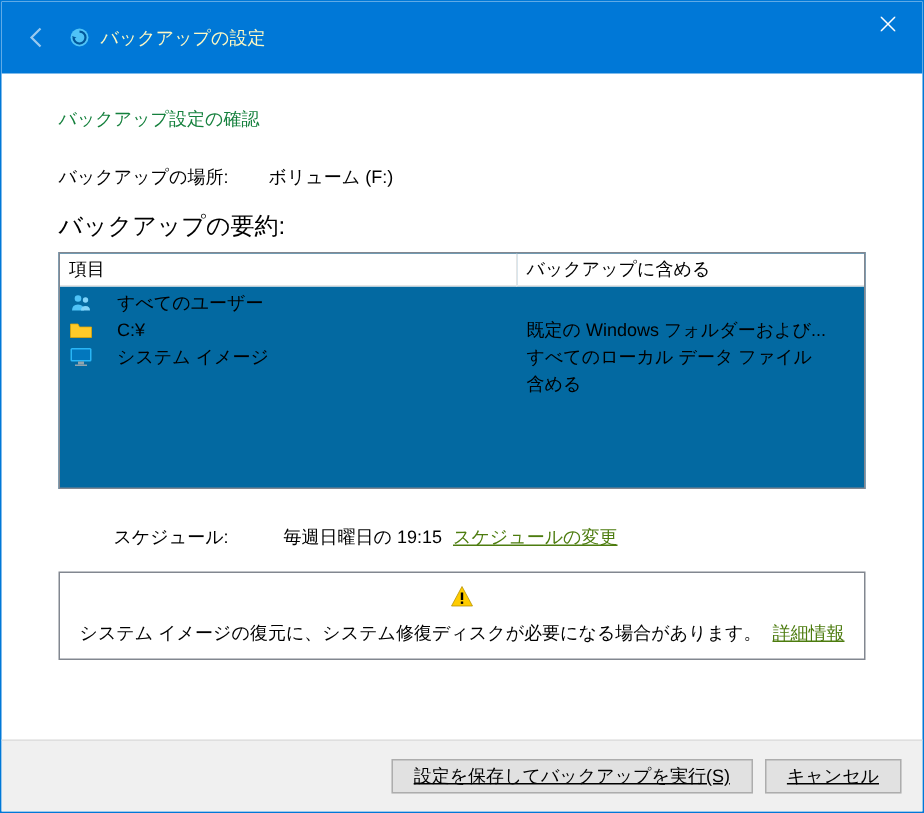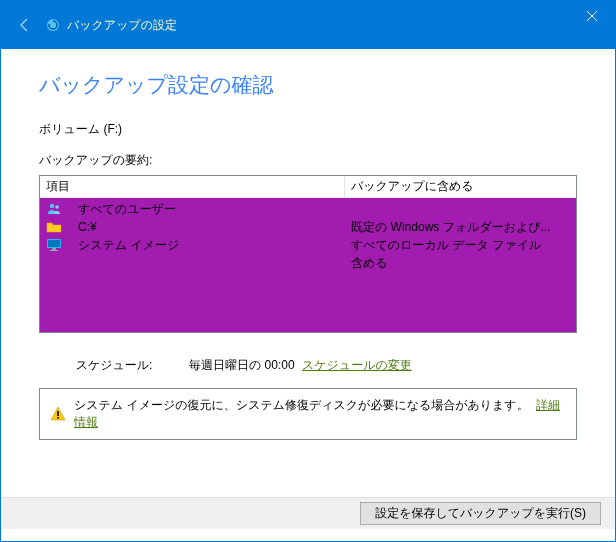--- a/index.html
+++ b/index.html
@@ -52,38 +52,38 @@
     display: flex;
     align-items: center;
     justify-content: center;
     cursor: pointer;
   }
   .close-btn svg { width: 10px; height: 10px; }
   .content {
     padding: 22px 38px 10px 38px;
   }
   .heading {
-    color: #3b82f6;
-    font-size: 21px;
+    color: #15803d;
+    font-size: 12px;
     font-weight: normal;
     margin-bottom: 22px;
   }
   .row {
     display: flex;
     margin-bottom: 14px;
     font-size: 12px;
   }
   .row-label { width: 140px; }
   .row-value { }
-  .summary-label { margin-bottom: 6px; font-size: 12px; }
+  .summary-label { margin-bottom: 6px; font-size: 16px; }
   .list-box {
     border: 1px solid #828790;
     height: 158px;
     overflow: hidden;
-    background: #a21caf;
+    background: #0369a1;
   }
   .list-header {
     display: flex;
     height: 22px;
     align-items: center;
     font-size: 12px;
   }
   .col1 { width: 305px; padding-left: 6px; border-right: 1px solid #e5e5e5; border-bottom: 1px solid #e5e5e5; height: 100%; display: flex; align-items: center; background: #fff; }
   .col2 { flex: 1; padding-left: 6px; border-bottom: 1px solid #e5e5e5; height: 100%; display: flex; align-items: center; background: #fff; }
   .list-body { padding: 2px 0; }
@@ -105,35 +105,37 @@
   }
   .schedule-row .row-label { width: 150px; text-align: center; }
   .link { color: #4d7c0f; text-decoration: underline; cursor: pointer; margin-left: 4px; }
   .info-box {
     border: 1px solid #828790;
     padding: 8px 10px;
     display: flex;
     align-items: center;
     gap: 8px;
     font-size: 12px;
+    flex-direction: column;
   }
   .warn-icon { width: 16px; height: 16px; flex-shrink: 0; }
   .footer {
     position: absolute;
-    bottom: 12px;
+    bottom: 0;
     left: 0;
     right: 0;
-    height: 32px;
+    height: 48px;
     background: #f0f0f0;
     border-top: 1px solid #dfdfdf;
     display: flex;
     align-items: center;
     justify-content: flex-end;
     padding-right: 14px;
     gap: 8px;
+    text-decoration: underline;
   }
   .btn {
     height: 23px;
     font-size: 12px;
     font-family: inherit;
     background: #e1e1e1;
     border: 1px solid #adadad;
     padding: 0 14px;
     cursor: pointer;
   }
@@ -161,20 +163,21 @@
     <svg viewBox="0 0 10 10">
         <path d="M0 0 L10 10 M10 0 L0 10" stroke="#fff" stroke-width="1"></path>
       </svg>
   </div>
 </div>
 
 <div class="content">
   <div class="heading">バックアップ設定の確認</div>
 
   <div class="row">
+    <div class="row-label">バックアップの場所:</div>
     <div class="row-value">ボリューム (F:)</div>
   </div>
 
   <div class="summary-label">バックアップの要約:</div>
 
   <div class="list-box">
     <div class="list-header">
       <div class="col1">項目</div>
       <div class="col2">バックアップに含める</div>
     </div>
@@ -217,21 +220,21 @@
           <span>システム イメージ</span>
         </div>
         <div class="cell2">含める</div>
       </div>
     </div>
   </div>
 
   <div class="schedule-row">
     <div class="row-label">スケジュール:</div>
     <div>
-      <span>毎週日曜日の 00:00</span>
+      <span>毎週日曜日の 19:15</span>
       <a class="link">スケジュールの変更</a>
     </div>
   </div>
 
   <div class="info-box">
     <span class="warn-icon">
       <svg viewBox="0 0 16 16">
           <path d="M8 1 L15 14 L1 14 Z" fill="#ffcc00" stroke="#b38f00" stroke-width="0.5"></path>
           <rect x="7.2" y="5" width="1.6" height="5" fill="#000"></rect>
           <rect x="7.2" y="11" width="1.6" height="1.6" fill="#000"></rect>
@@ -239,13 +242,14 @@
     </span>
     <span>
       <span>システム イメージの復元に、システム修復ディスクが必要になる場合があります。</span>
       <a class="link">詳細情報</a>
     </span>
   </div>
 </div>
 
 <div class="footer">
   <button class="btn primary">設定を保存してバックアップを実行(S)</button>
+  <button class="btn cancel">キャンセル</button>
 </div>
 
 </body></html>

